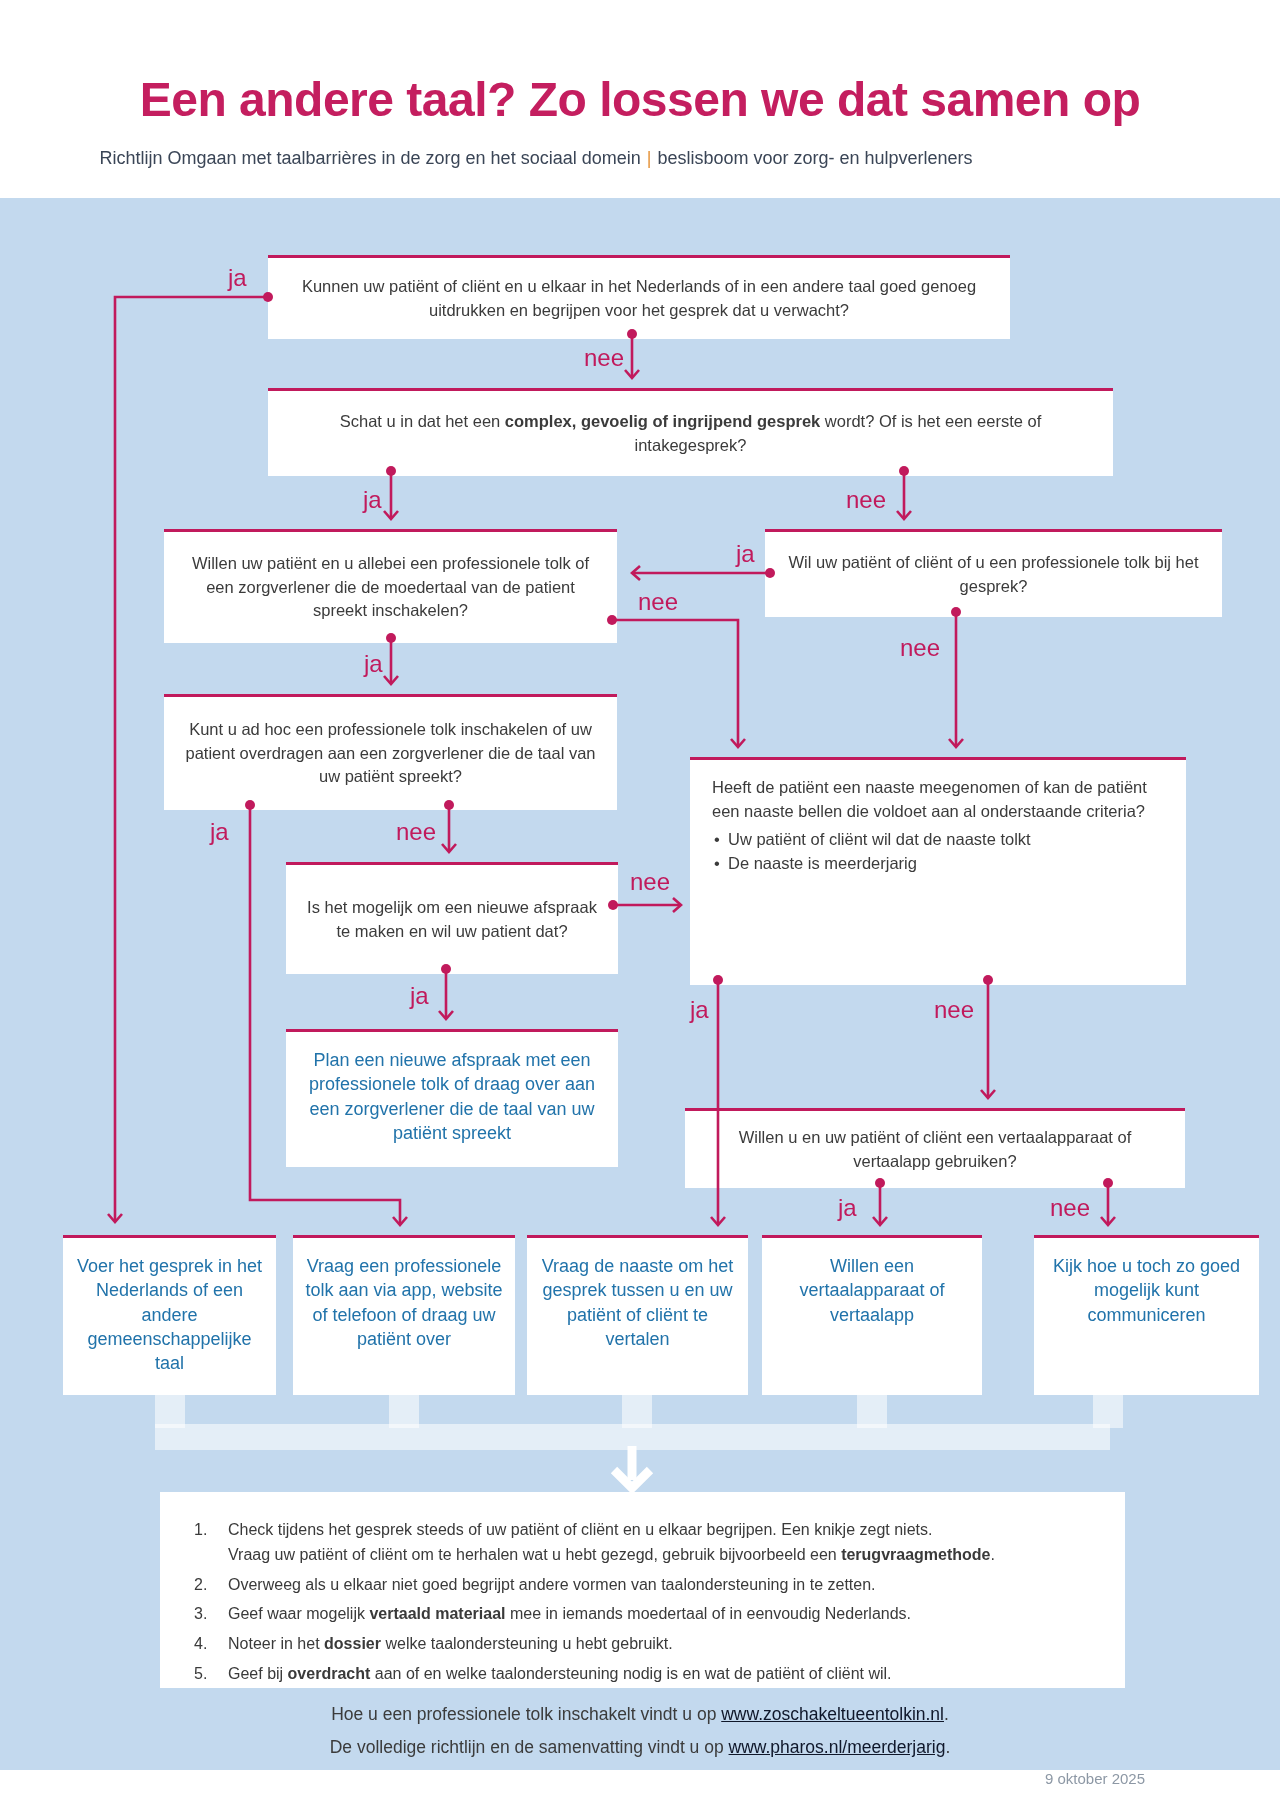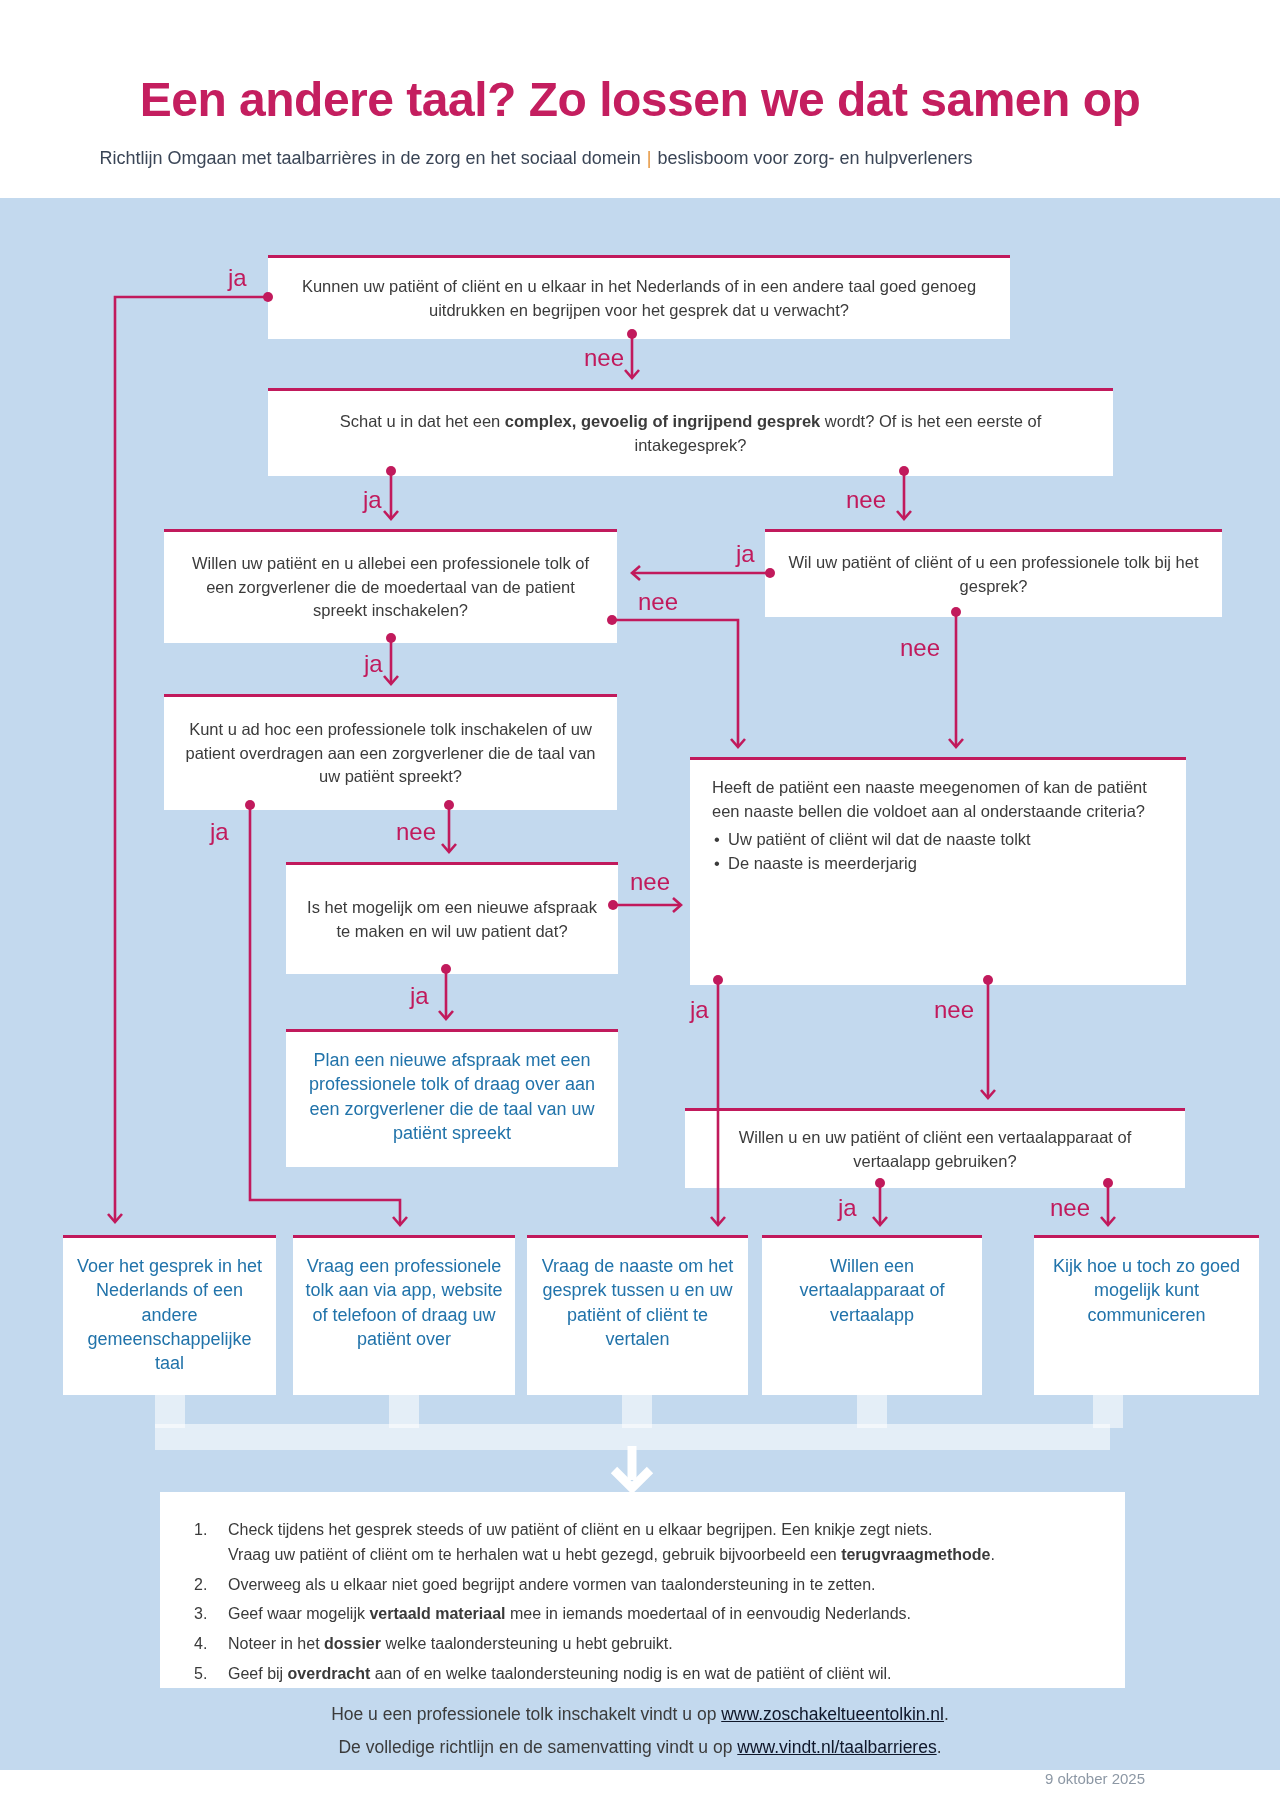--- a/index.html
+++ b/index.html
@@ -203,18 +203,18 @@
       <span class="txt"><span>Noteer in het </span><span class="b">dossier</span><span> welke taalondersteuning u hebt gebruikt.</span></span>
     </div>
     <div class="check-row">
       <span class="num">5.</span>
       <span class="txt"><span>Geef bij </span><span class="b">overdracht</span><span> aan of en welke taalondersteuning nodig is en wat de patiënt of cliënt wil.</span></span>
     </div>
   </div>
 
   <div class="links">
     <div><span>Hoe u een professionele tolk inschakelt vindt u op </span><span class="link">www.zoschakeltueentolkin.nl</span><span>.</span></div>
-    <div><span>De volledige richtlijn en de samenvatting vindt u op </span><span class="link">www.vindt.nl/taalbarrieres</span><span>.</span></div>
+    <div><span>De volledige richtlijn en de samenvatting vindt u op </span><span class="link">www.pharos.nl/meerderjarig</span><span>.</span></div>
   </div>
 
   <div class="date">9 oktober 2025</div>
 
 </div>
 
 </body></html>

